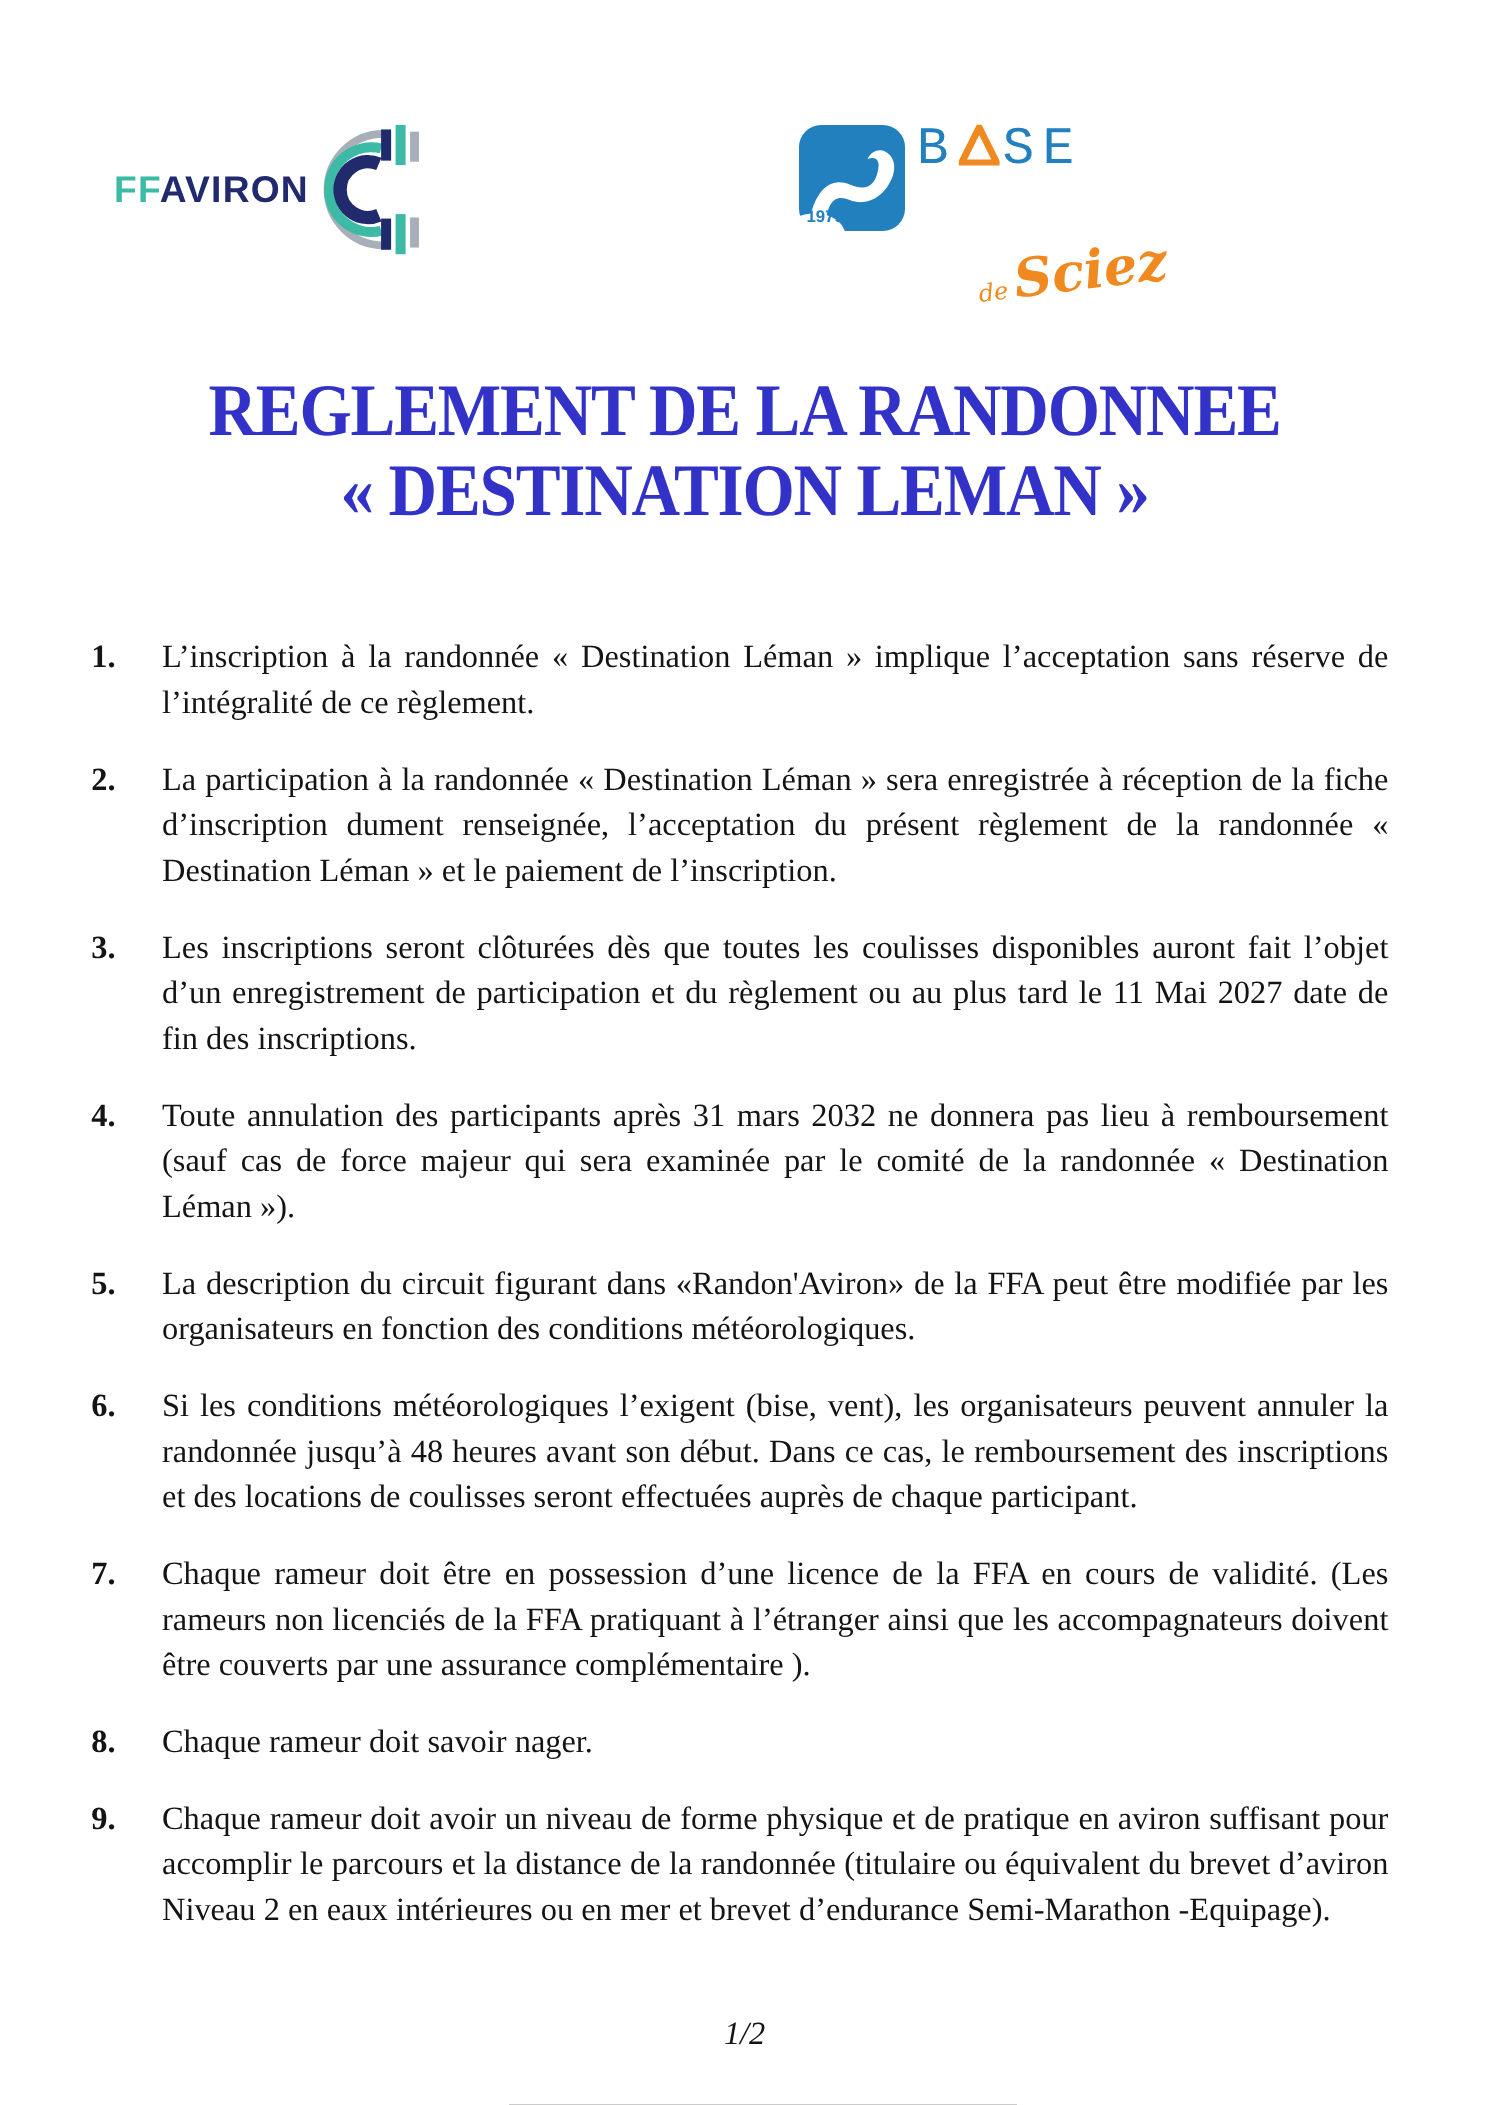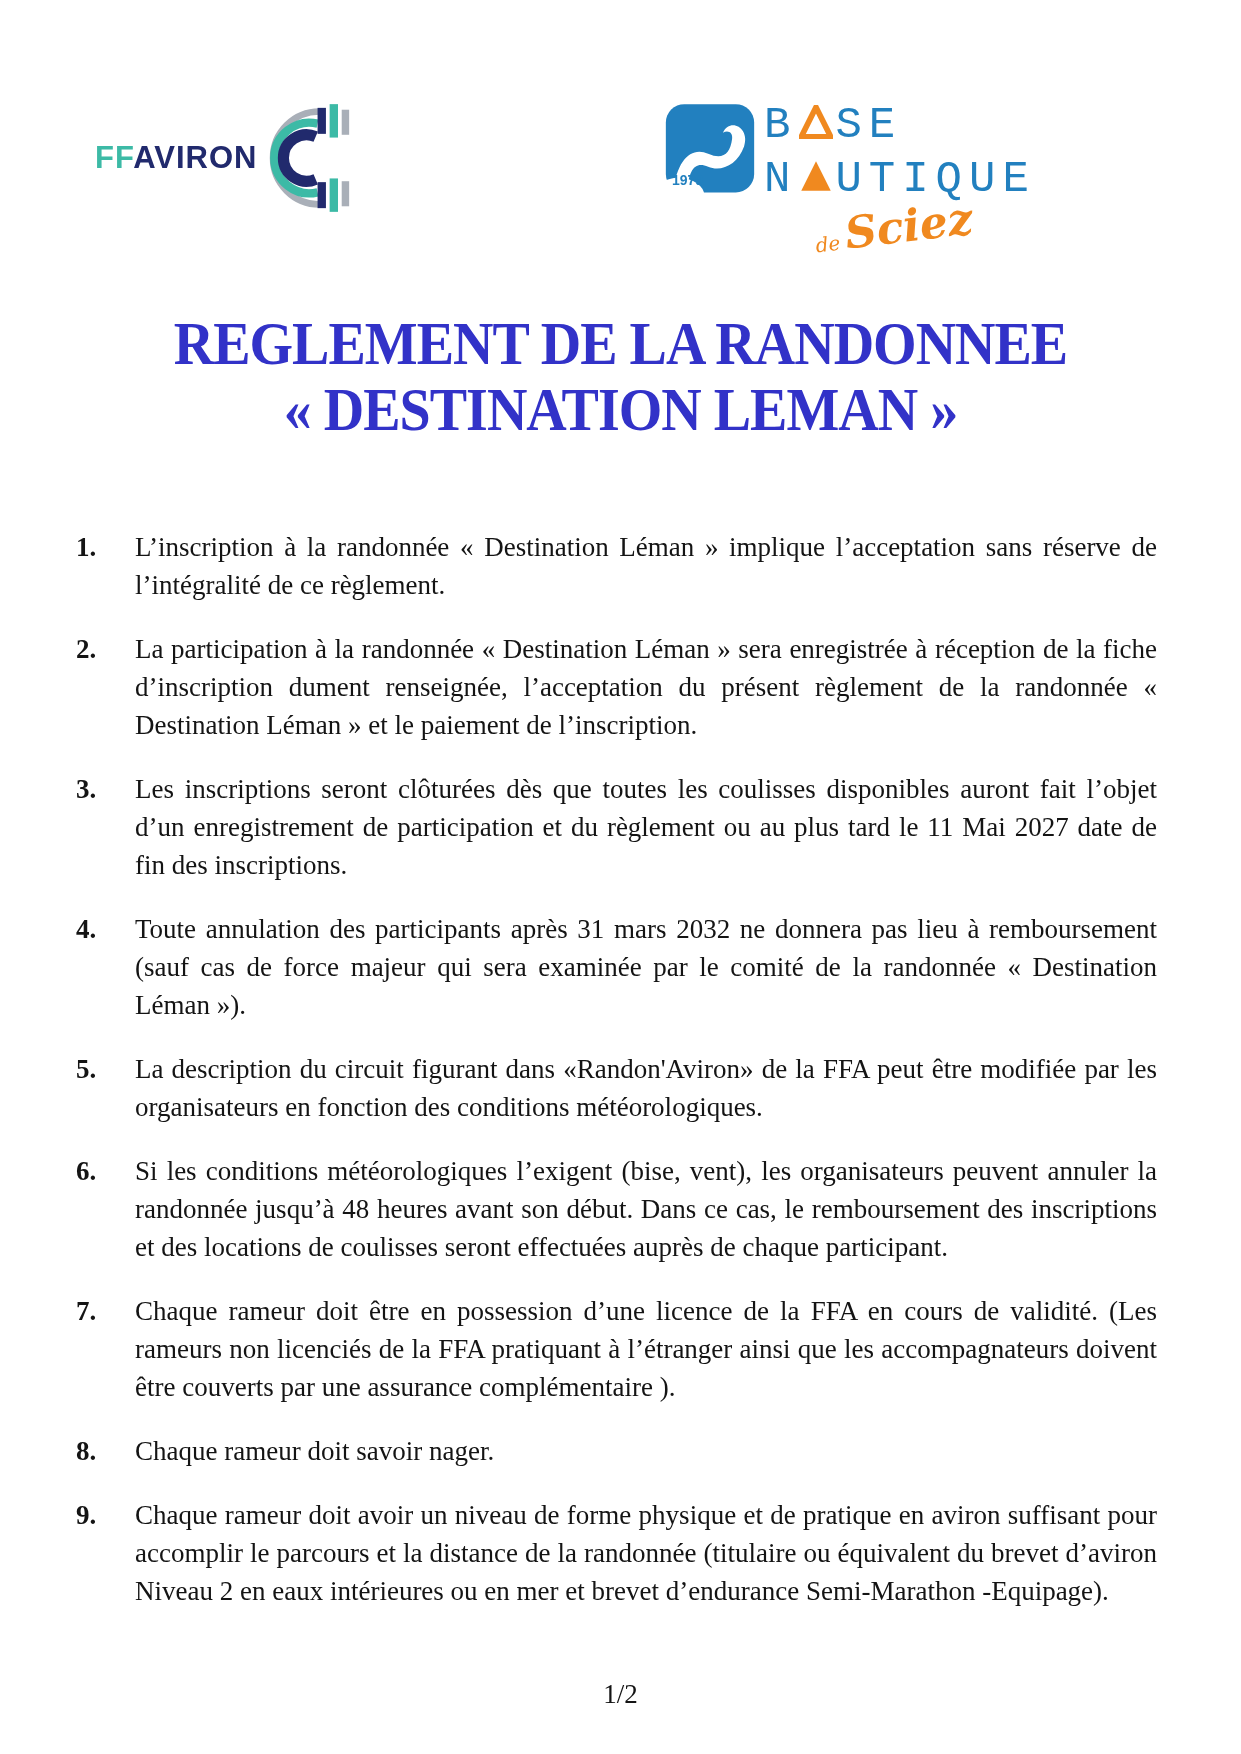--- a/index.html
+++ b/index.html
@@ -87,21 +87,21 @@
   .rule-text {
     flex:1;
     font-size:27px; line-height:38px;
     text-align:justify;
   }
 
   
   .footer {
     position:absolute; bottom:44px; left:0; width:100%;
     text-align:center;
-    font-size:27px;
+    font-style:italic; font-size:27px;
   }
 </style>
 </head>
 <body>
 
 <div class="page">
 
   <div class="header">
 
     <div class="logo-ffaviron">
@@ -127,25 +127,20 @@
         <path d="M10,98 C14,62 30,48 48,56 C64,63 72,56 74,40 C75,33 70,30 64,33 C72,16 94,28 87,48 C80,68 62,76 48,70 C34,64 27,72 25,98 Z" fill="#ffffff"></path>
         <ellipse cx="16" cy="102" rx="28" ry="20" fill="#ffffff"></ellipse>
       </svg>
       <span class="bn-year">1979</span>
 
       <div class="bn-words">
         <div class="bn-word">
           <span>B</span><svg class="tri" width="34" height="34" viewBox="0 0 30 30">
               <polygon points="15,2 28,28 2,28" fill="none" stroke="#F0891F" stroke-width="5"></polygon>
             </svg><span>SE</span>
-        </div>
-        <div class="bn-word">
-          <span>N</span><svg class="tri" width="34" height="34" viewBox="0 0 30 30">
-              <polygon points="15,2 28,28 2,28" fill="#F0891F"></polygon>
-            </svg><span>UTIQUE</span>
         </div>
       </div>
 
       <div class="bn-tagline">
         <span class="tag-de">de</span><span class="tag-name">Sciez</span>
       </div>
     </div>
   </div>
 
   <div class="title">

